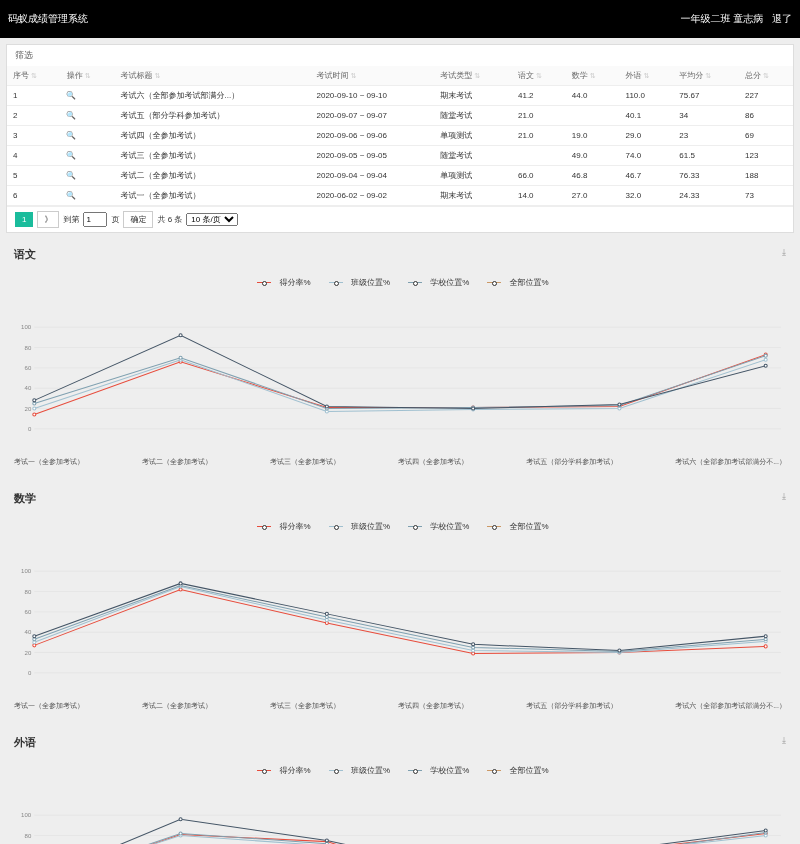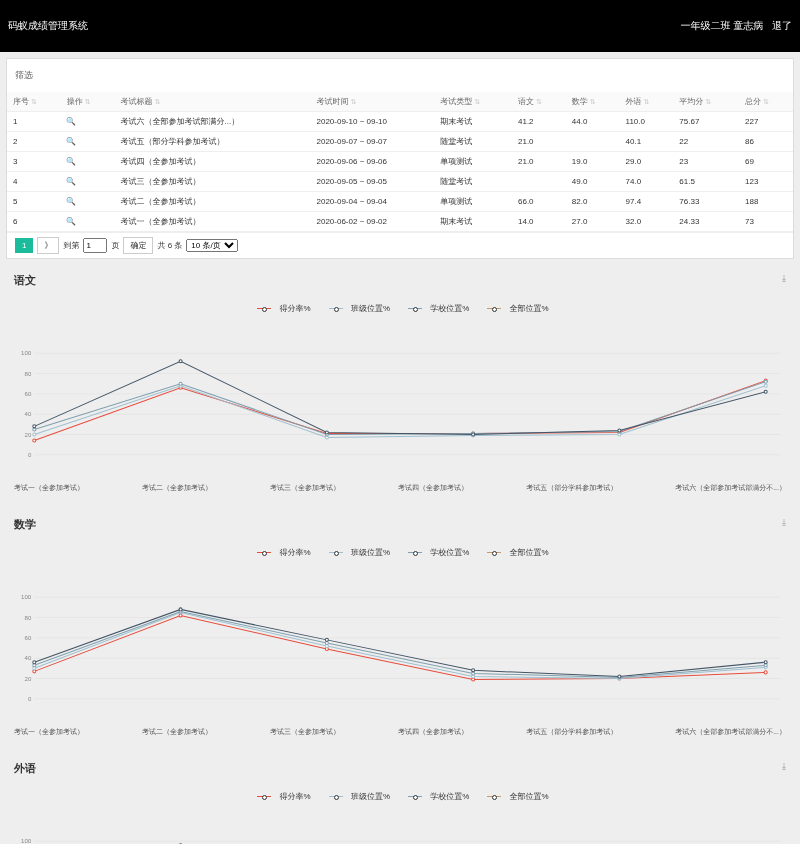--- a/index.html
+++ b/index.html
@@ -1,20 +1,20 @@
 <!DOCTYPE html>
 <html><head>
 <meta charset="utf-8">
 <style>
 *{margin:0;padding:0;box-sizing:border-box}
 body{font-family:sans-serif;font-size:9px;background:#eee;color:#333}
-.header{background:#000;color:#fff;display:flex;justify-content:space-between;align-items:center;padding:19px 8px;font-size:10px}
+.header{background:#000;color:#fff;display:flex;justify-content:space-between;align-items:center;padding:12px 8px;font-size:10px}
 .header .right a{color:#fff;margin-left:6px;text-decoration:none}
 .card{background:#fff;margin:6px;border:1px solid #ddd}
-.filter{padding:10px 8px;font-size:9px;color:#666}
+.filter{padding:4px 8px;font-size:9px;color:#666}
 table{width:100%;border-collapse:collapse;font-size:8px}
 th,td{padding:4px 6px;border-bottom:1px solid #eee;text-align:left;white-space:nowrap}
 th{background:#fafafa;color:#666;font-weight:normal}
 th .sort{color:#ccc;font-size:7px;margin-left:2px}
 .action-icon{color:#999}
 .pager{padding:4px 8px;font-size:8px;display:flex;align-items:center;gap:4px;border-top:1px solid #eee}
 .pager .btn{display:inline-block;padding:2px 6px;border:1px solid #ccc;background:#fff}
 .pager .btn.active{background:#1abc9c;color:#fff;border-color:#1abc9c}
 .pager input{width:24px;padding:1px;font-size:8px}
 .pager select{font-size:8px}
@@ -71,21 +71,21 @@
         </tr>
         <tr>
           <td>2</td>
           <td class="action-icon">🔍</td>
           <td>考试五（部分学科参加考试）</td>
           <td>2020-09-07 ~ 09-07</td>
           <td>随堂考试</td>
           <td>21.0</td>
           <td></td>
           <td>40.1</td>
-          <td>22</td>
+          <td>34</td>
           <td>86</td>
         </tr>
         <tr>
           <td>3</td>
           <td class="action-icon">🔍</td>
           <td>考试四（全参加考试）</td>
           <td>2020-09-06 ~ 09-06</td>
           <td>单项测试</td>
           <td>21.0</td>
           <td>19.0</td>
@@ -105,22 +105,22 @@
           <td>61.5</td>
           <td>123</td>
         </tr>
         <tr>
           <td>5</td>
           <td class="action-icon">🔍</td>
           <td>考试二（全参加考试）</td>
           <td>2020-09-04 ~ 09-04</td>
           <td>单项测试</td>
           <td>66.0</td>
-          <td>82.0</td>
-          <td>97.4</td>
+          <td>46.8</td>
+          <td>46.7</td>
           <td>76.33</td>
           <td>188</td>
         </tr>
         <tr>
           <td>6</td>
           <td class="action-icon">🔍</td>
           <td>考试一（全参加考试）</td>
           <td>2020-06-02 ~ 09-02</td>
           <td>期末考试</td>
           <td>14.0</td>

